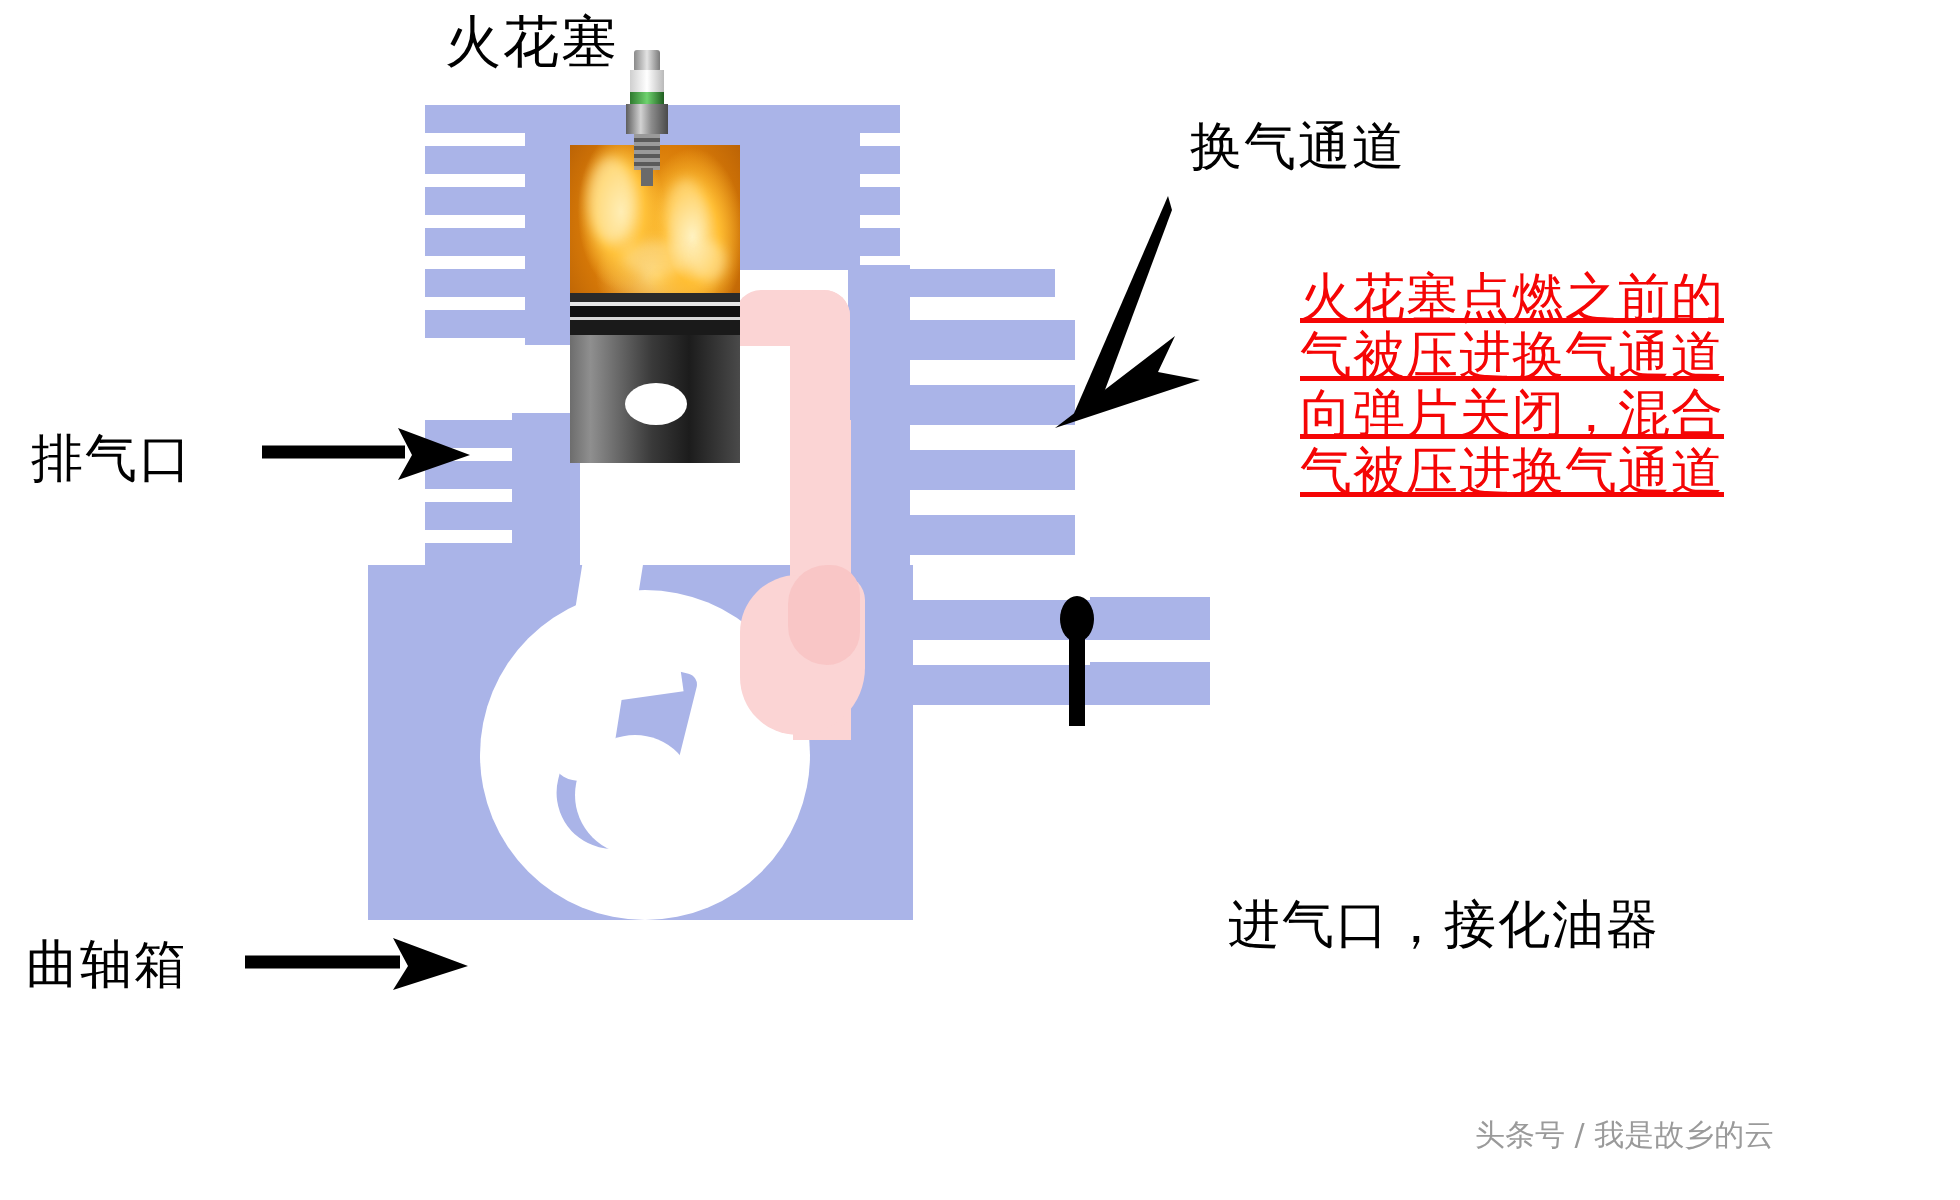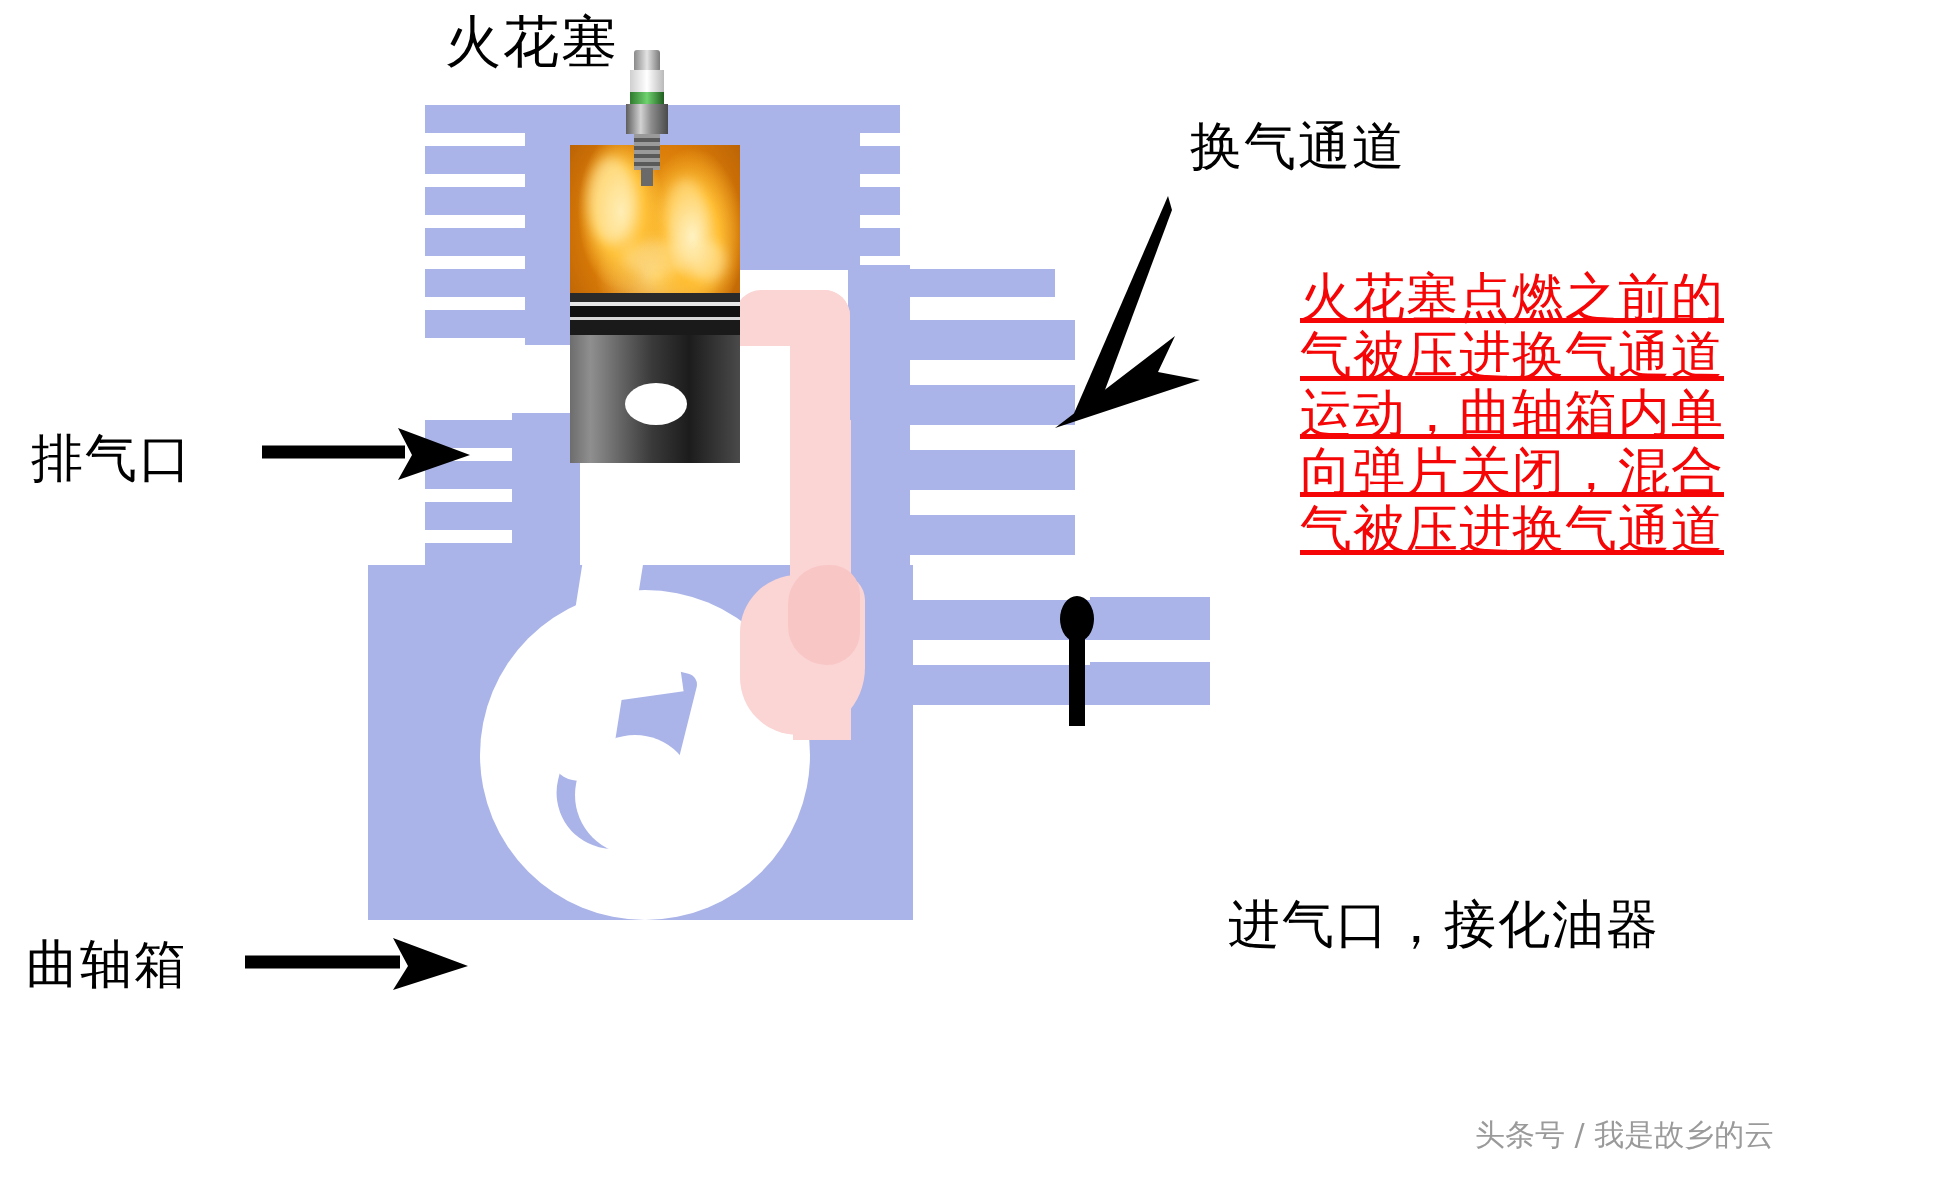--- a/index.html
+++ b/index.html
@@ -163,20 +163,19 @@
 
   <div class="label-cn side-label" style="left:26px;top:930px;">曲轴箱</div>
 
   <div class="label-cn side-label" style="left:1190px;top:112px;">换气通道</div>
 
   <div class="label-cn side-label" style="left:1228px;top:890px;">进气口，接化油器</div>
 
   <div style="position:absolute;left:1300px;top:268px;">
     <div class="red-note" style="position:static;">火花塞点燃之前的</div>
     <div class="red-note" style="position:static;">气被压进换气通道</div>
-    <div class="red-note" style="position:static;">运动，曲轴箱内单</div>
     <div class="red-note" style="position:static;">向弹片关闭，混合</div>
     <div class="red-note" style="position:static;">气被压进换气通道</div>
   </div>
 
   <div class="watermark" style="left:1475px;top:1115px;">头条号 / 我是故乡的云</div>
 
 </div>
 
 </body></html>

